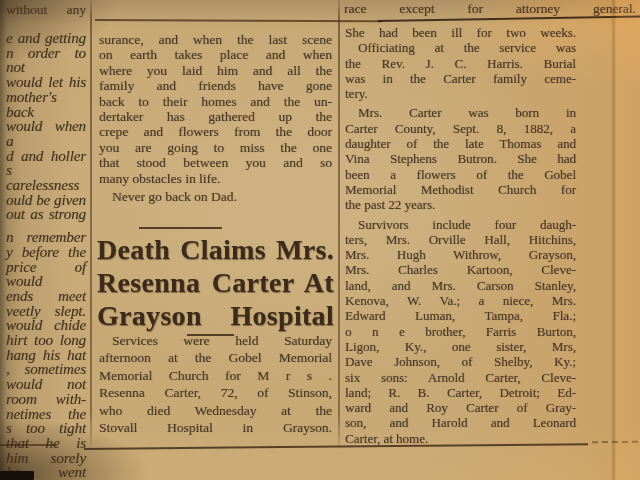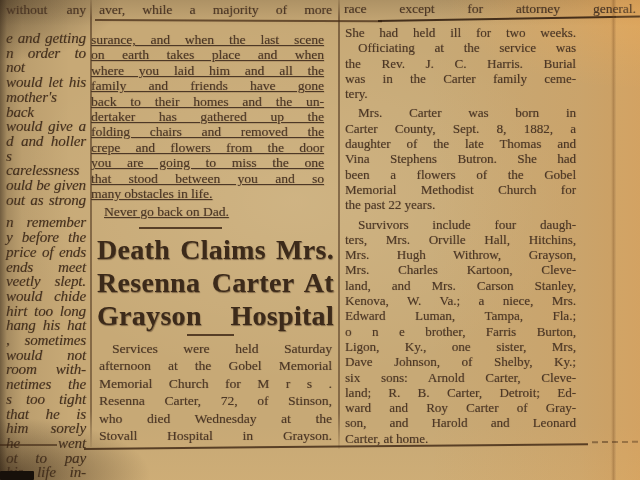--- a/index.html
+++ b/index.html
@@ -22,22 +22,22 @@
     text-align:justify;
     text-align-last:justify;
     text-shadow:0.4px 0.4px 0.7px rgba(74,52,34,0.45);
     white-space:normal;
   }
   .line.nojust{text-align-last:left;}
   .line.indent{padding-left:13px;box-sizing:border-box;}
   .col{position:absolute;}
   .col-left{left:2px;top:31px;width:84px;padding-left:4px;box-sizing:border-box;
             font-size:15px;line-height:14.7px;letter-spacing:-0.1px;color:#46321f;font-style:italic;}
-  .col-mid{left:91px;top:32px;width:233px;font-size:13.5px;line-height:15.4px;text-decoration:underline;}
-  .col-services{left:99px;top:340px;width:233px;font-size:13.5px;line-height:17.4px;}
+  .col-mid{left:99px;top:32px;width:233px;font-size:13.5px;line-height:15.4px;}
+  .col-services{left:99px;top:332px;width:233px;font-size:13.5px;line-height:17.4px;}
   .col-right{left:345px;top:25px;width:231px;font-size:13px;line-height:15.3px;}
   .top-frag{position:absolute;font-size:13.5px;line-height:15px;}
   .frag-left{left:6px;top:2px;width:80px;}
   .frag-mid{left:99px;top:2px;width:233px;}
   .frag-right{left:344px;top:1px;width:292px;}
   .headline{
     position:absolute;left:97px;top:233px;width:237px;
     font-weight:bold;font-size:28px;line-height:33px;color:#3c2a1a;
     letter-spacing:0.3px;
   }
@@ -58,42 +58,41 @@
   .crease{position:absolute;left:611px;top:0;width:5px;height:480px;
     background:linear-gradient(to right, rgba(0,0,0,0), rgba(115,72,32,0.30), rgba(0,0,0,0));}
   .edge-light{position:absolute;left:616px;top:0;width:24px;height:480px;background:rgba(255,196,116,0.12);}
 </style>
 </head>
 <body>
 
 <div class="page">
 
   <div class="top-frag frag-left line">without any</div>
-  <div class="top-frag frag-mid line">aver, while a majority of more</div>
   <div class="top-frag frag-right line">race except for attorney general.</div>
 
   <div class="hrule top-rule-a"></div>
   <div class="hrule top-rule-b"></div>
   <div class="vrule vrule-1"></div>
   <div class="vrule vrule-2"></div>
 
   <div class="col col-left">
 
   <div class="line">e and getting</div>
       <div class="line">n order to not</div>
       <div class="line">would let his</div>
       <div class="line">mother's back</div>
-      <div class="line">would give a</div>
+      <div class="line">would when a</div>
       <div class="line">d and holler</div>
       <div class="line">s carelessness</div>
       <div class="line">ould be given</div>
       <div class="line">out as strong</div>
       <div class="line" style="margin-top: 8px;">n remember</div>
       <div class="line">y before the</div>
-      <div class="line">price of ends</div>
+      <div class="line">price of would</div>
       <div class="line">ends meet</div>
       <div class="line">veetly slept.</div>
       <div class="line">would chide</div>
       <div class="line">hirt too long</div>
       <div class="line">hang his hat</div>
       <div class="line">, sometimes</div>
       <div class="line">would not</div>
       <div class="line">room with-</div>
       <div class="line">netimes the</div>
       <div class="line">s too tight</div>
@@ -105,21 +104,20 @@
     </div>
 
   <div class="col col-mid">
 
   <div class="line">surance, and when the last scene</div>
       <div class="line">on earth takes place and when</div>
       <div class="line">where you laid him and all the</div>
       <div class="line">family and friends have gone</div>
       <div class="line">back to their homes and the un-</div>
       <div class="line">dertaker has gathered up the</div>
-      <div class="line">folding chairs and removed the</div>
       <div class="line">crepe and flowers from the door</div>
       <div class="line">you are going to miss the one</div>
       <div class="line">that stood between you and so</div>
       <div class="line nojust">many obstacles in life.</div>
       <div class="line nojust indent" style="margin-top: 3px;">Never go back on Dad.</div>
     </div>
 
   <div class="hrule headline-rule-top"></div>
 
   <div class="headline">
@@ -135,21 +133,21 @@
   <div class="line indent">Services were held Saturday</div>
       <div class="line">afternoon at the Gobel Memorial</div>
       <div class="line">Memorial Church for M r s .</div>
       <div class="line">Resenna Carter, 72, of Stinson,</div>
       <div class="line">who died Wednesday at the</div>
       <div class="line">Stovall Hospital in Grayson.</div>
     </div>
 
   <div class="col col-right">
 
-  <div class="line">She had held ill for two weeks.</div>
+  <div class="line">She had been ill for two weeks.</div>
       <div class="line indent">Officiating at the service was</div>
       <div class="line">the Rev. J. C. Harris. Burial</div>
       <div class="line">was in the Carter family ceme-</div>
       <div class="line nojust">tery.</div>
       <div class="line indent" style="margin-top: 4px;">Mrs. Carter was born in</div>
       <div class="line">Carter County, Sept. 8, 1882, a</div>
       <div class="line">daughter of the late Thomas and</div>
       <div class="line">Vina Stephens Butron. She had</div>
       <div class="line">been a flowers of the Gobel</div>
       <div class="line">Memorial Methodist Church for</div>

